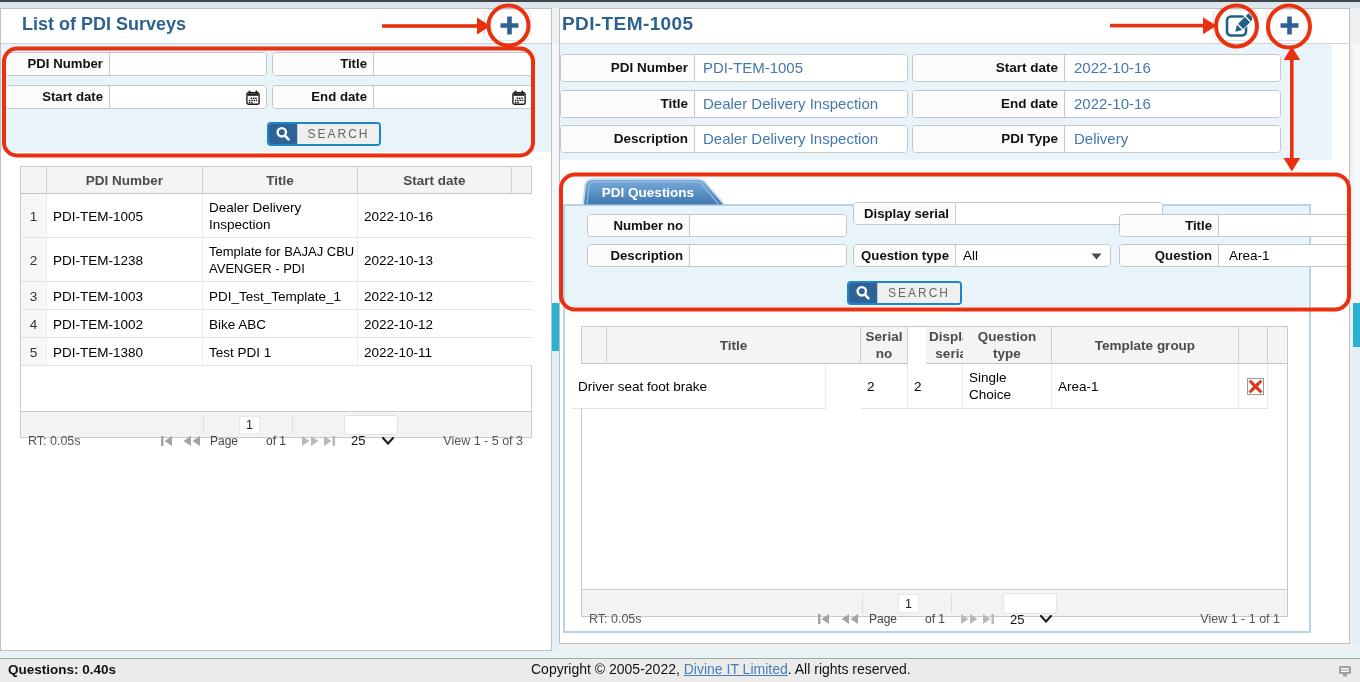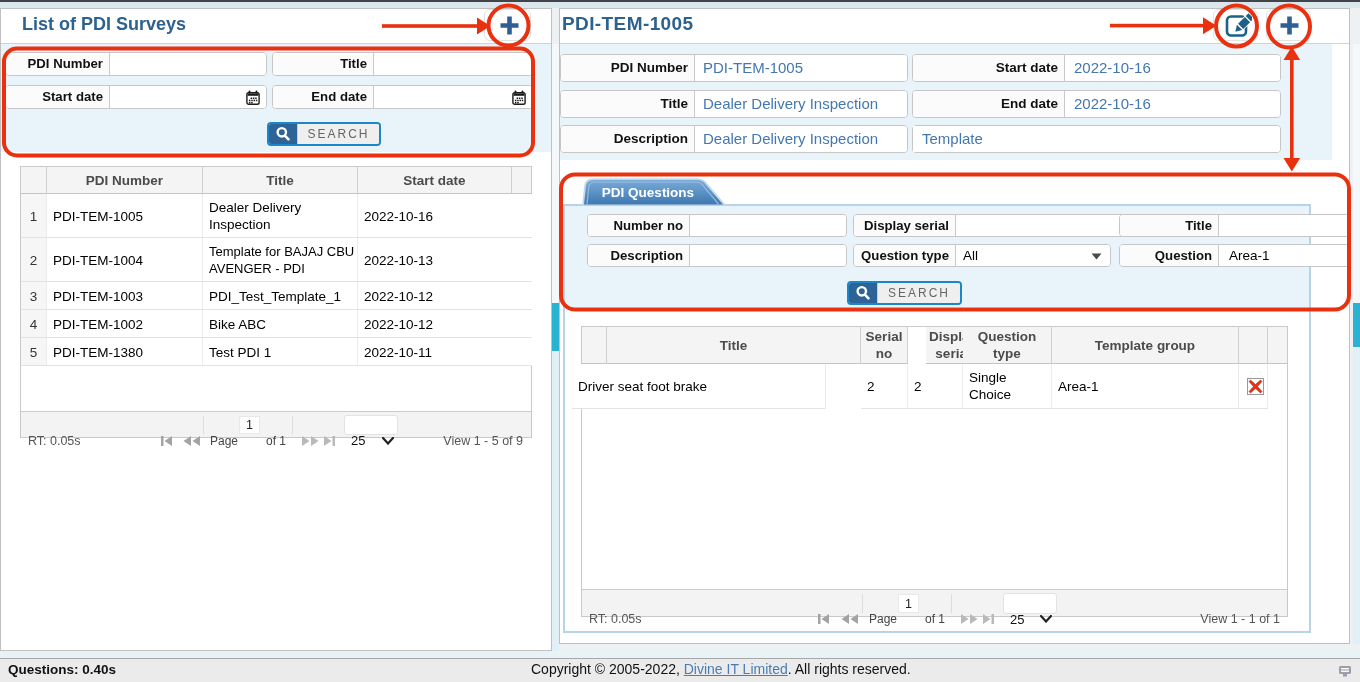--- a/index.html
+++ b/index.html
@@ -110,21 +110,21 @@
 <div class="gcell ghead" style="left:47px;top:167px;width:156px;height:27px">PDI Number</div>
 <div class="gcell ghead" style="left:203px;top:167px;width:155px;height:27px">Title</div>
 <div class="gcell ghead" style="left:358px;top:167px;width:154px;height:27px">Start date</div>
 <div class="gcell ghead" style="left:512px;top:167px;width:19px;height:27px;border-right:none"></div>
 
 <div class="gcell gbody gnum" style="left:21px;top:194px;width:26px;height:44px;padding-top:14px">1</div>
 <div class="gcell gbody" style="left:47px;top:194px;width:156px;height:44px;padding-top:14px">PDI-TEM-1005</div>
 <div class="gcell gbody" style="left:203px;top:194px;width:155px;height:44px">Dealer Delivery Inspection</div>
 <div class="gcell gbody" style="left:358px;top:194px;width:174px;height:44px;padding-top:14px;border-right:none">2022-10-16</div>
 <div class="gcell gbody gnum" style="left:21px;top:238px;width:26px;height:44px;padding-top:14px">2</div>
-<div class="gcell gbody" style="left:47px;top:238px;width:156px;height:44px;padding-top:14px">PDI-TEM-1004</div>
+<div class="gcell gbody" style="left:47px;top:238px;width:156px;height:44px;padding-top:14px">PDI-TEM-1238</div>
 <div class="gcell gbody" style="left:203px;top:238px;width:155px;height:44px;font-size:13px;padding-right:12px"><span style="white-space:nowrap">Template for BAJAJ CBU</span><br>AVENGER - PDI</div>
 <div class="gcell gbody" style="left:358px;top:238px;width:174px;height:44px;padding-top:14px;border-right:none">2022-10-13</div>
 <div class="gcell gbody gnum" style="left:21px;top:282px;width:26px;height:28px;padding-top:6px">3</div>
 <div class="gcell gbody" style="left:47px;top:282px;width:156px;height:28px;padding-top:6px">PDI-TEM-1003</div>
 <div class="gcell gbody" style="left:203px;top:282px;width:155px;height:28px;padding-top:6px">PDI_Test_Template_1</div>
 <div class="gcell gbody" style="left:358px;top:282px;width:174px;height:28px;padding-top:6px;border-right:none">2022-10-12</div>
 <div class="gcell gbody gnum" style="left:21px;top:310px;width:26px;height:28px;padding-top:6px">4</div>
 <div class="gcell gbody" style="left:47px;top:310px;width:156px;height:28px;padding-top:6px">PDI-TEM-1002</div>
 <div class="gcell gbody" style="left:203px;top:310px;width:155px;height:28px;padding-top:6px">Bike ABC</div>
 <div class="gcell gbody" style="left:358px;top:310px;width:174px;height:28px;padding-top:6px;border-right:none">2022-10-12</div>
@@ -165,21 +165,21 @@
         <rect x="9.5" y="0" width="2.5" height="10" fill="#b9b9b9"></rect>
       </svg>
     </div>
 <div class="abs" style="left:323px;top:3px;width:54px;height:20px;background:#fff;border:1px solid #e3e3e3;border-radius:3px"></div>
 <div class="fitem" style="left:330px;color:#111;font-size:13px">25</div>
 <div class="fitem" style="left:361px">
       <svg width="12" height="8" viewBox="0 0 12 8">
         <path d="M1 1 L6 6.5 L11 1" stroke="#222" stroke-width="2.2" fill="none" stroke-linecap="round"></path>
       </svg>
     </div>
-<div class="fitem" style="right:8px">View 1 - 5 of 9</div>
+<div class="fitem" style="right:8px">View 1 - 5 of 3</div>
 </div>
 
 <div class="panel" style="left:559px;top:8px;width:791px;height:636px"></div>
 <div class="abs" style="left:560px;top:43px;width:789px;height:1px;background:#d2d2d2"></div>
 <div class="ptitle" style="left:562px;top:13px;font-size:19px;letter-spacing:0.4px">PDI-TEM-1005</div>
 <div class="hbtn" style="left:1213px;top:9px;width:45px;height:32px"></div>
 <div class="hbtn" style="left:1266px;top:9px;width:45px;height:32px"></div>
 <div class="sbg" style="left:560px;top:44px;width:772px;height:116px"></div>
 
 <div class="unit" style="left:560px;top:54px;width:348px;height:28px">
@@ -196,21 +196,22 @@
   </div>
 <div class="unit" style="left:912px;top:54px;width:369px;height:28px">
     <div class="lbl" style="width:152px;line-height:26px;font-size:13.5px">Start date</div>
     <div class="val bluev" style="line-height:26px;padding-left:9px">2022-10-16</div>
   </div>
 <div class="unit" style="left:912px;top:90px;width:369px;height:28px">
     <div class="lbl" style="width:152px;line-height:26px;font-size:13.5px">End date</div>
     <div class="val bluev" style="line-height:26px;padding-left:9px">2022-10-16</div>
   </div>
 <div class="unit" style="left:912px;top:125px;width:369px;height:28px">
-    <div class="val bluev" style="line-height:26px;padding-left:9px">Template</div>
+    <div class="lbl" style="width:152px;line-height:26px;font-size:13.5px">PDI Type</div>
+    <div class="val bluev" style="line-height:26px;padding-left:9px">Delivery</div>
   </div>
 
 <div class="abs" style="left:563px;top:204px;width:748px;height:429px;border:2px solid #b7d3e8;background:#fff"></div>
 <div class="sbg" style="left:565px;top:206px;width:744px;height:101px"></div>
 <svg class="abs" style="left:580px;top:177px" width="150" height="28" viewBox="0 0 150 28">
 <defs>
       <linearGradient id="tg" x1="0" y1="0" x2="0" y2="1">
         <stop offset="0" stop-color="#79aad8"></stop>
         <stop offset="0.5" stop-color="#5b92c6"></stop>
         <stop offset="1" stop-color="#3f77b0"></stop>
@@ -219,21 +220,21 @@
 <path d="M4,27.5 L6,9 Q6.6,3 13.5,3 L117,3 Q123.4,3 126.4,8.2 L143,27.5 Z" fill="none" stroke="#c3daee" stroke-width="3.6" stroke-linejoin="round"></path>
 <path d="M4,27.5 L6,9 Q6.6,3 13.5,3 L117,3 Q123.4,3 126.4,8.2 L143,27.5 Z" fill="url(#tg)"></path>
 <path d="M7,27 L8.8,10 Q9.5,5 14.5,5 L116,5 Q121.4,5 123.9,9.6 L138.5,27" fill="none" stroke="#9fc0e0" stroke-width="1.2" opacity="0.9"></path>
 <text x="68" y="20" text-anchor="middle" font-family="Liberation Sans,sans-serif" font-size="13.5" font-weight="bold" fill="#fff">PDI Questions</text>
 </svg>
 
 <div class="unit" style="left:587px;top:214px;width:260px;height:23px">
     <div class="lbl" style="width:102px;line-height:21px">Number no</div>
     <div class="val"></div>
   </div>
-<div class="unit" style="left:853px;top:214px;width:310px;height:23px">
+<div class="unit" style="left:853px;top:202px;width:310px;height:23px">
     <div class="lbl" style="width:102px;line-height:21px">Display serial</div>
     <div class="val"></div>
   </div>
 <div class="unit" style="left:1119px;top:214px;width:231px;height:23px">
     <div class="lbl" style="width:99px;line-height:21px">Title</div>
     <div class="val"></div>
   </div>
 <div class="unit" style="left:587px;top:244px;width:260px;height:23px">
     <div class="lbl" style="width:102px;line-height:21px">Description</div>
     <div class="val"></div>

